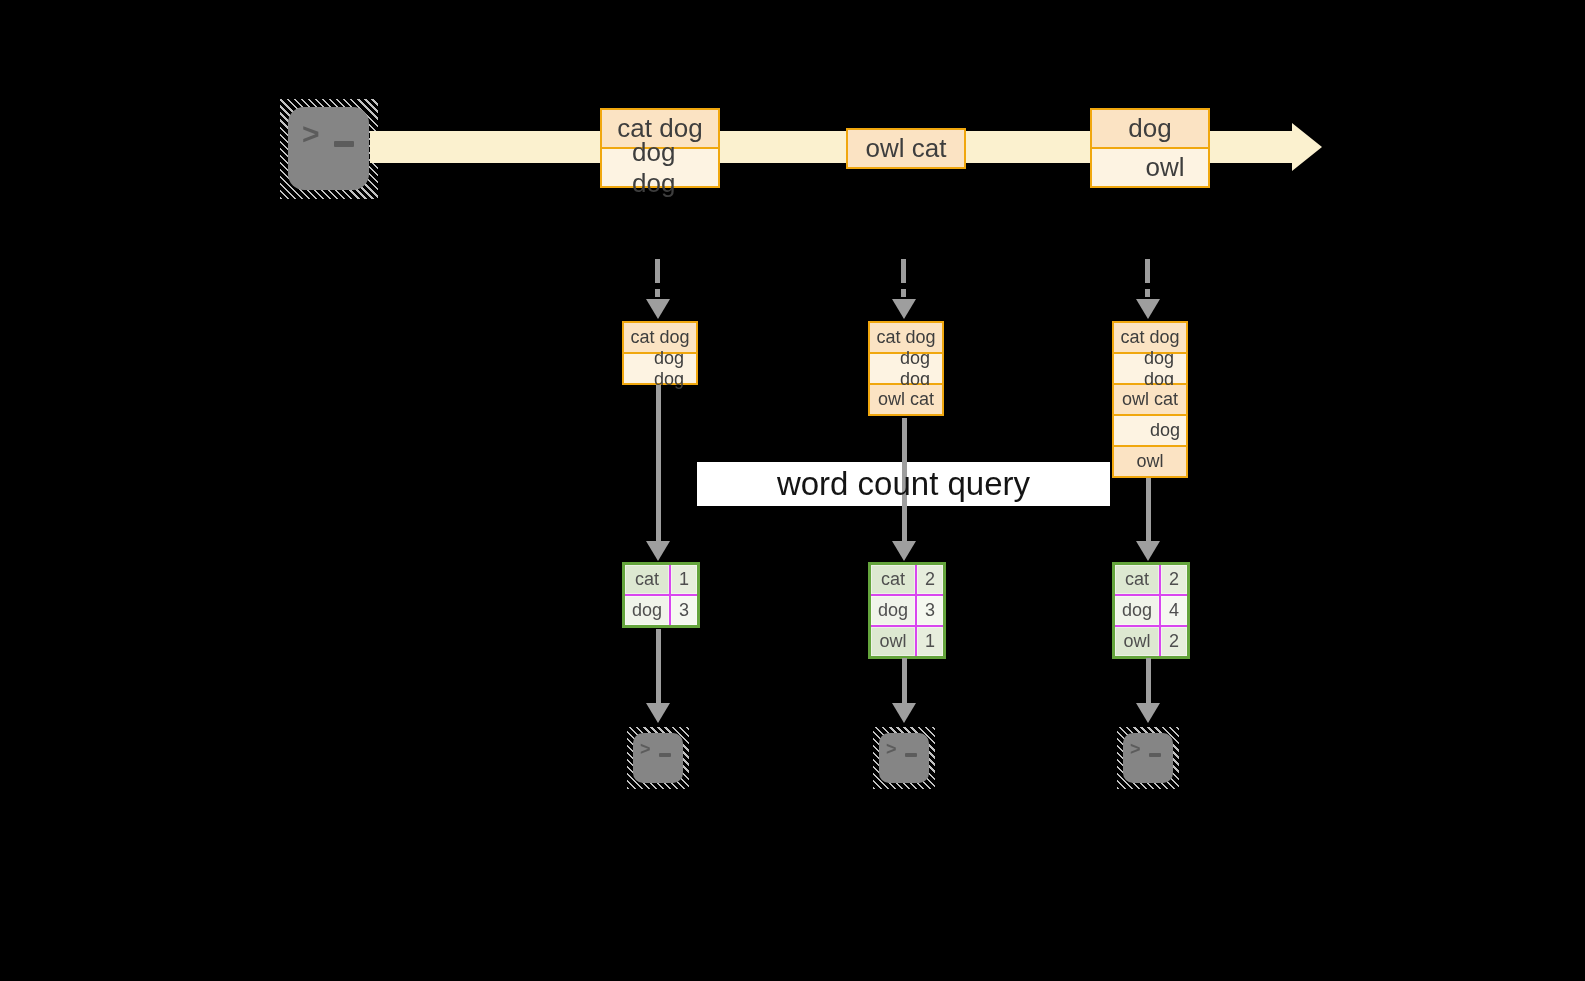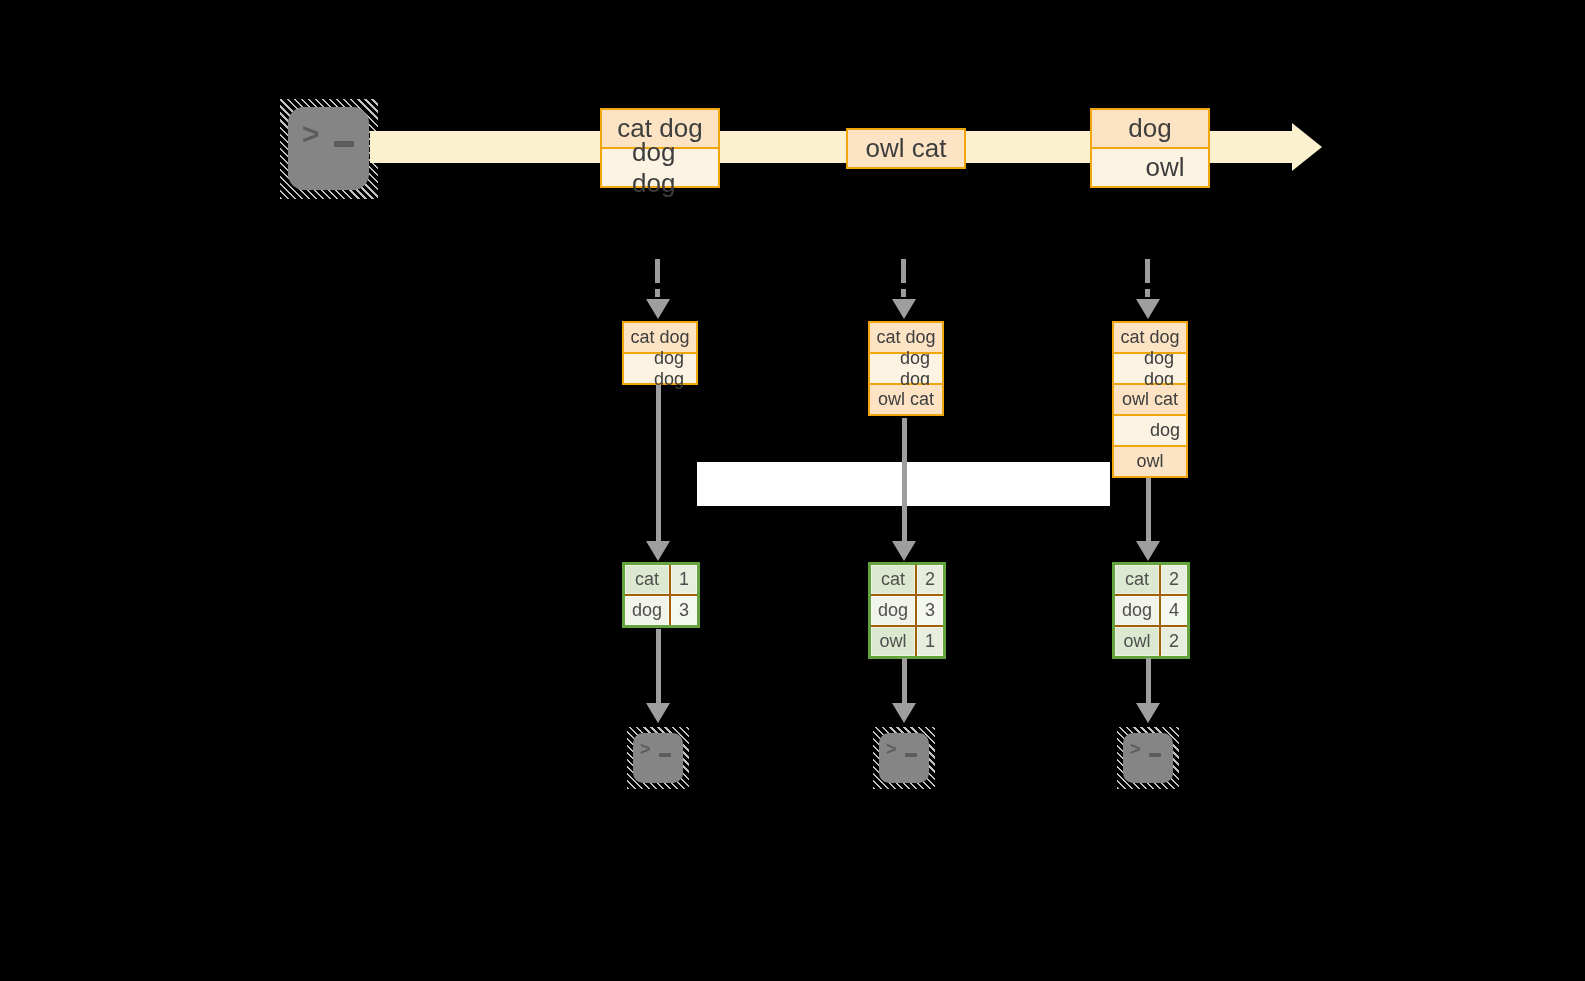--- a/index.html
+++ b/index.html
@@ -63,21 +63,21 @@
   
   .lbl-box{position:absolute;left:697px;top:462px;width:413px;height:44px;background:#ffffff;z-index:1;}
   .lbl-text{
     position:absolute;left:697px;top:462px;width:413px;height:44px;z-index:3;
     display:flex;align-items:center;justify-content:center;
     font-size:33px;color:#141414;
   }
 
   
   .gtable{
-    position:absolute;width:72px;background:#a16207;border:3px solid #64a43c;
+    position:absolute;width:72px;background:#d946ef;border:3px solid #64a43c;
     display:grid;grid-template-columns:44px 1fr;gap:2px;
   }
   .gcell{
     height:29px;display:flex;align-items:center;justify-content:center;
     font-size:18px;color:#4f4f4f;box-shadow:inset 0 0 0 1px rgba(255,255,255,.45);
   }
   .gw-a{background:#dde8d1;}
   .gn-a{background:#e7eedd;}
   .gw-b{background:#f0f4ea;}
   .gn-b{background:#f5f8f0;}
@@ -132,20 +132,21 @@
   </div>
   <div class="obox buffer-box" style="left:1112px;top:321px;width:72px;">
     <div class="orow tone-peach">cat dog</div>
     <div class="orow tone-cream">dog dog</div>
     <div class="orow tone-peach">owl cat</div>
     <div class="orow tone-cream">dog</div>
     <div class="orow tone-peach">owl</div>
   </div>
 
   <div class="lbl-box"></div>
+  <div class="lbl-text">word count query</div>
 
   <div class="vline" style="left:656px;top:385px;height:156px;"></div>
   <div class="vhead" style="left:646px;top:541px;"></div>
 
   <div class="vline" style="left:902px;top:418px;height:123px;"></div>
   <div class="vhead" style="left:892px;top:541px;"></div>
 
   <div class="vline" style="left:1146px;top:478px;height:63px;"></div>
   <div class="vhead" style="left:1136px;top:541px;"></div>
 

